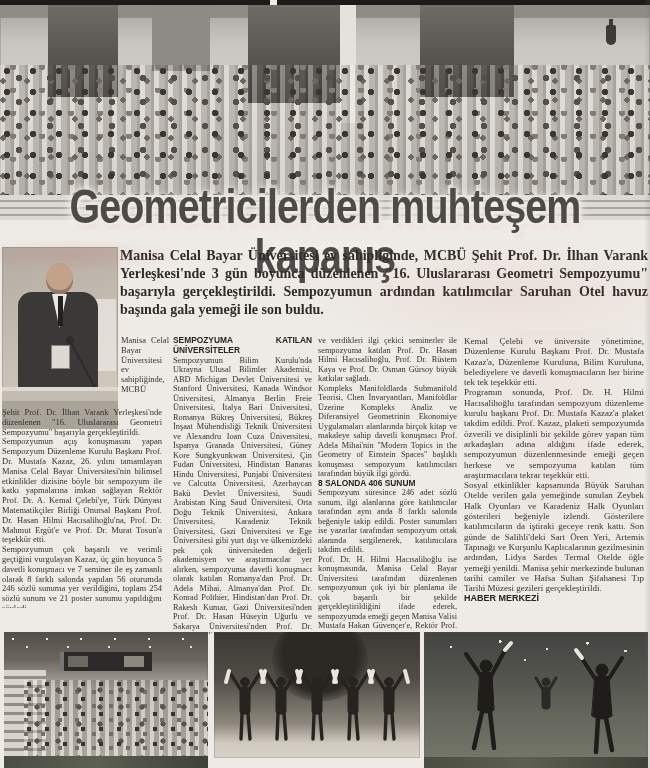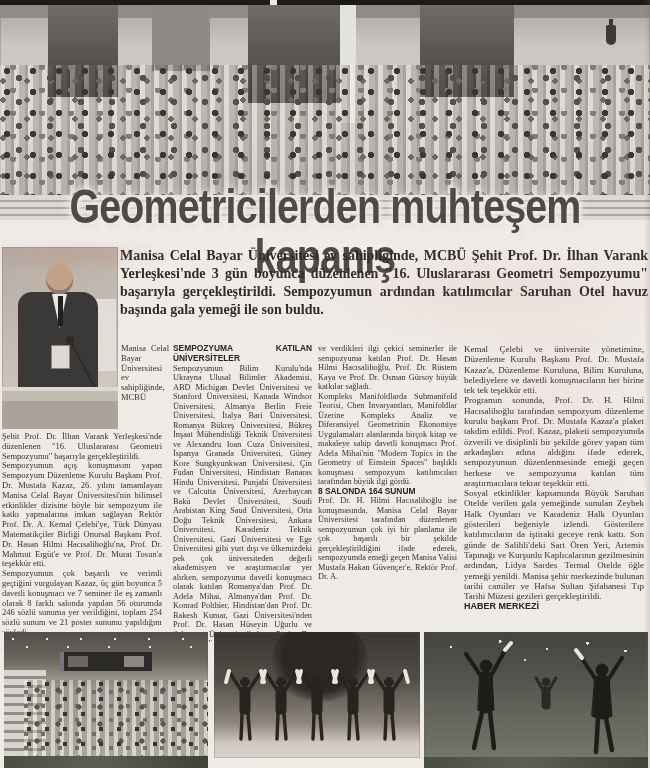--- a/index.html
+++ b/index.html
@@ -17,27 +17,27 @@
   h1.headline{top:182px;left:0;width:650px;margin:0;text-align:center;
       font-family:"Liberation Sans",sans-serif;font-weight:bold;font-size:48px;line-height:1.05;
       letter-spacing:-1px;color:#4d4a47;transform:scaleX(.82);transform-origin:50% 50%;
       text-shadow:0 0 7px #f1efeb,0 0 13px #f1efeb,2px 2px 5px #f1efeb,3px 4px 6px rgba(205,95,85,.25);}
 
   
   .lede{top:247px;left:120px;width:528px;font-weight:bold;font-size:14px;line-height:18px;
       text-align:justify;color:#2e2c2a;}
 
   
-  .col{font-size:8.5px;line-height:9.8px;text-align:justify;overflow:hidden;margin-top:8px;}
+  .col{font-size:8.5px;line-height:9.8px;text-align:justify;overflow:hidden;}
   .col p{margin:0;}
   .col h3{margin:0;font-family:"Liberation Sans",sans-serif;font-size:8.4px;line-height:9.8px;
       color:#262422;letter-spacing:0;}
   .col .byline{font-family:"Liberation Sans",sans-serif;font-weight:bold;color:#262422;}
   .c1-intro{top:336px;left:121px;width:48px;height:96px;}
-  .c1-rest{top:424px;left:2px;width:160px;height:200px;}
+  .c1-rest{top:408px;left:2px;width:160px;height:200px;}
   .c2{top:336px;left:173px;width:139px;height:298px;font-size:8.3px;line-height:9.5px;}
   .c3{top:336px;left:318px;width:139px;height:298px;font-size:8.3px;line-height:9.5px;}
   .c4{top:336px;left:464px;width:180px;height:300px;font-size:9px;line-height:10.3px;}
 
   
   .photo{overflow:hidden;background:#c3c1bc;box-shadow:0 0 0 1px rgba(90,88,84,.25) inset;}
 
   
   .ph-top{top:5px;left:0;width:650px;height:215px;
       background:linear-gradient(180deg,#a8a5a0 0,#c9c6c1 18%,#d2cfca 45%,#cbc8c3 70%,#c2bfba 100%);}
@@ -155,21 +155,22 @@
   </div>
 
   <div class="abs col c2">
     <h3>SEMPOZYUMA KATILAN ÜNİVERSİTELER</h3>
     <p>Sempozyumun Bilim Kurulu'nda Ukrayna Ulusal Bilimler Akademisi, ABD Michigan Devlet Üniversitesi ve Stanford Üniversitesi, Kanada Windsor Üniversitesi, Almanya Berlin Freie Üniversitesi, İtalya Bari Üniversitesi, Romanya Bükreş Üniversitesi, Bükreş İnşaat Mühendisliği Teknik Üniversitesi ve Alexandru Ioan Cuza Üniversitesi, İspanya Granada Üniversitesi, Güney Kore Sungkyunkwan Üniversitesi, Çin Fudan Üniversitesi, Hindistan Banaras Hindu Üniversitesi, Punjabi Üniversitesi ve Calcutta Üniversitesi, Azerbaycan Bakü Devlet Üniversitesi, Suudi Arabistan King Saud Üniversitesi, Orta Doğu Teknik Üniversitesi, Ankara Üniversitesi, Karadeniz Teknik Üniversitesi, Gazi Üniversitesi ve Ege Üniversitesi gibi yurt dışı ve ülkemizdeki pek çok üniversiteden değerli akademisyen ve araştırmacılar yer alırken, sempozyuma davetli konuşmacı olarak katılan Romanya'dan Prof. Dr. Adela Mihai, Almanya'dan Prof. Dr. Konrad Polthier, Hindistan'dan Prof. Dr. Rakesh Kumar, Gazi Üniversitesi'nden Prof. Dr. Hasan Hüseyin Uğurlu ve Sakarya Üniversitesi'nden Prof. Dr. Mehmet Ali Güngör</p>
   </div>
 
   <div class="abs col c3">
     <p>ve verdikleri ilgi çekici seminerler ile sempozyuma katılan Prof. Dr. Hasan Hilmi Hacısalihoğlu, Prof. Dr. Rüstem Kaya ve Prof. Dr. Osman Gürsoy büyük katkılar sağladı.</p>
     <p>Kompleks Manifoldlarda Submanifold Teorisi, Chen İnvaryantları, Manifoldlar Üzerine Kompleks Analiz ve Diferansiyel Geometrinin Ekonomiye Uygulamaları alanlarında birçok kitap ve makaleye sahip davetli konuşmacı Prof. Adela Mihai'nin "Modern Topics in the Geometry of Einstein Spaces" başlıklı konuşması sempozyum katılımcıları tarafından büyük ilgi gördü.</p>
-    <h3>8 SALONDA 164 SUNUM</h3>
+    <h3>8 SALONDA 406 SUNUM</h3>
+    <p>Sempozyum süresince 246 adet sözlü sunum, ilgi alanlarına göre katılımcılar tarafından aynı anda 8 farklı salonda beğeniyle takip edildi. Poster sunumları ise yazarlar tarafından sempozyum ortak alanında sergilenerek, katılımcılara takdim edildi.</p>
     <p>Prof. Dr. H. Hilmi Hacısalihoğlu ise konuşmasında, Manisa Celal Bayar Üniversitesi tarafından düzenlenen sempozyumun çok iyi bir planlama ile çok başarılı bir şekilde gerçekleştirildiğini ifade ederek, sempozyumda emeği geçen Manisa Valisi Mustafa Hakan Güvençer'e, Rektör Prof. Dr. A.</p>
   </div>
 
   <div class="abs col c4">
     <p>Kemal Çelebi ve üniversite yönetimine, Düzenleme Kurulu Başkanı Prof. Dr. Mustafa Kazaz'a, Düzenleme Kuruluna, Bilim Kuruluna, belediyelere ve davetli konuşmacıların her birine tek tek teşekkür etti.</p>
     <p>Programın sonunda, Prof. Dr. H. Hilmi Hacısalihoğlu tarafından sempozyum düzenleme kurulu başkanı Prof. Dr. Mustafa Kazaz'a plaket takdim edildi. Prof. Kazaz, plaketi sempozyumda özverili ve disiplinli bir şekilde görev yapan tüm arkadaşları adına aldığını ifade ederek, sempozyumun düzenlenmesinde emeği geçen herkese ve sempozyuma katılan tüm araştırmacılara tekrar teşekkür etti.</p>
     <p>Sosyal etkinlikler kapsamında Büyük Saruhan Otelde verilen gala yemeğinde sunulan Zeybek Halk Oyunları ve Karadeniz Halk Oyunları gösterileri beğeniyle izlendi. Gösterilere katılımcıların da iştiraki geceye renk kattı. Son günde de Salihli'deki Sart Ören Yeri, Artemis Tapınağı ve Kurşunlu Kaplıcalarının gezilmesinin ardından, Lidya Sardes Termal Otelde öğle yemeği yenildi. Manisa şehir merkezinde bulunan tarihi camiler ve Hafsa Sultan Şifahanesi Tıp Tarihi Müzesi gezileri gerçekleştirildi.</p>
     <p class="byline">HABER MERKEZİ</p>
   </div>
 

